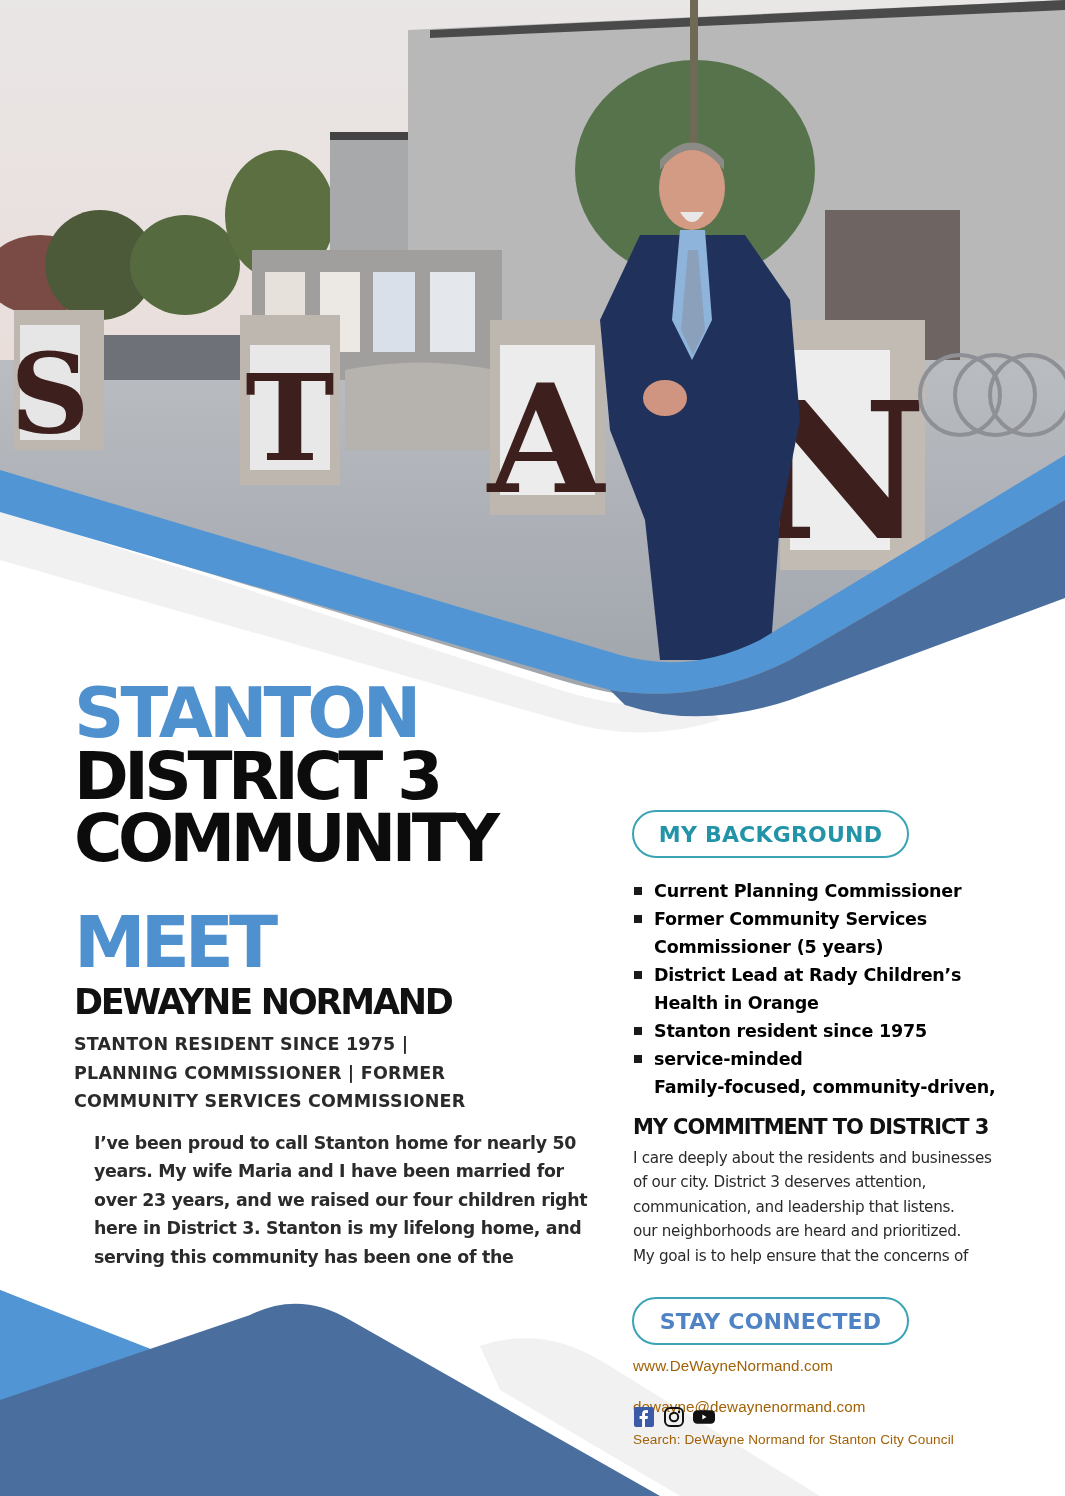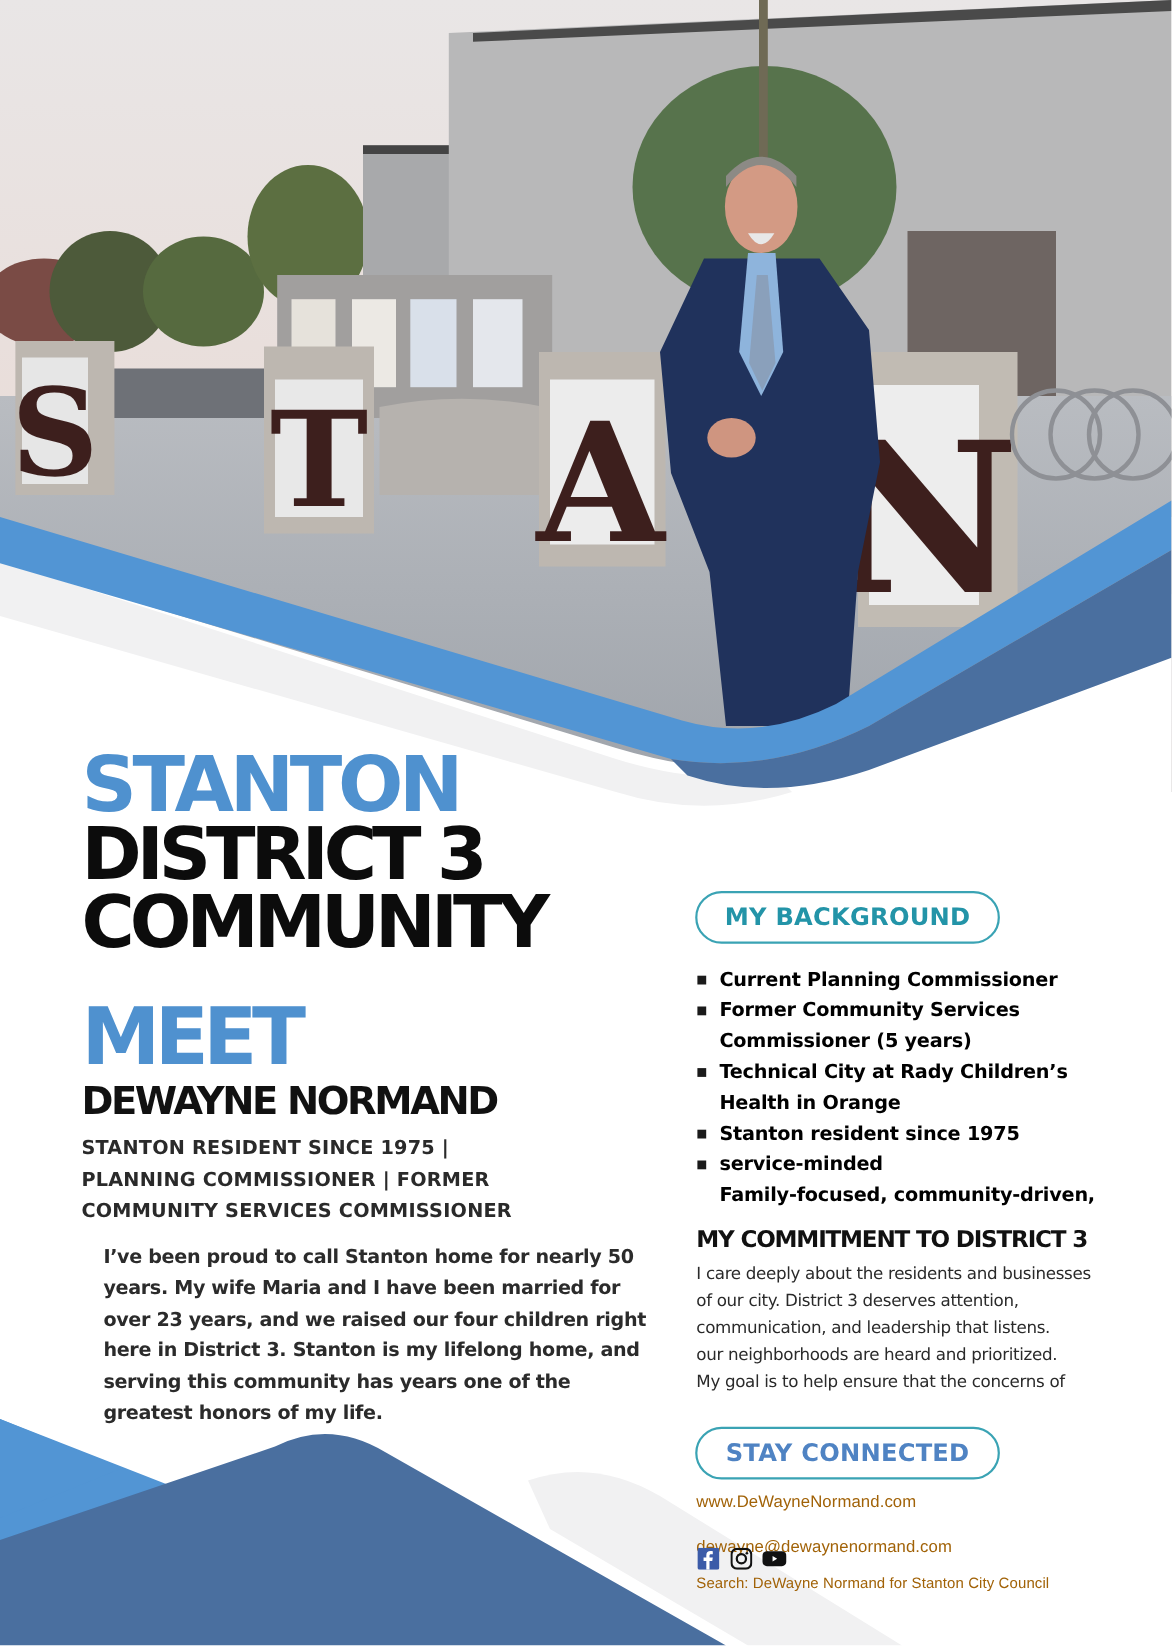--- a/index.html
+++ b/index.html
@@ -156,36 +156,35 @@
   <span>STANTON RESIDENT SINCE 1975 |</span>
   <span>PLANNING COMMISSIONER | FORMER</span>
   <span>COMMUNITY SERVICES COMMISSIONER</span>
 </div>
 
 <div class="bio">
   <span>I’ve been proud to call Stanton home for nearly 50</span>
   <span>years. My wife Maria and I have been married for</span>
   <span>over 23 years, and we raised our four children right</span>
   <span>here in District 3. Stanton is my lifelong home, and</span>
-  <span>serving this community has years one of the</span>
-  <span>greatest honors of my life.</span>
+  <span>serving this community has been one of the</span>
 </div>
 
 <div class="pill bg">MY BACKGROUND</div>
 
 <ul class="bullets">
   <li>
     <span>Current Planning Commissioner</span>
   </li>
   <li>
     <span>Former Community Services</span>
     <span>Commissioner (5 years)</span>
   </li>
   <li>
-    <span>Technical City at Rady Children’s</span>
+    <span>District Lead at Rady Children’s</span>
     <span>Health in Orange</span>
   </li>
   <li>
     <span>Stanton resident since 1975</span>
   </li>
   <li>
     <span>service-minded</span>
     <span>Family-focused, community-driven,</span>
   </li>
 </ul>

